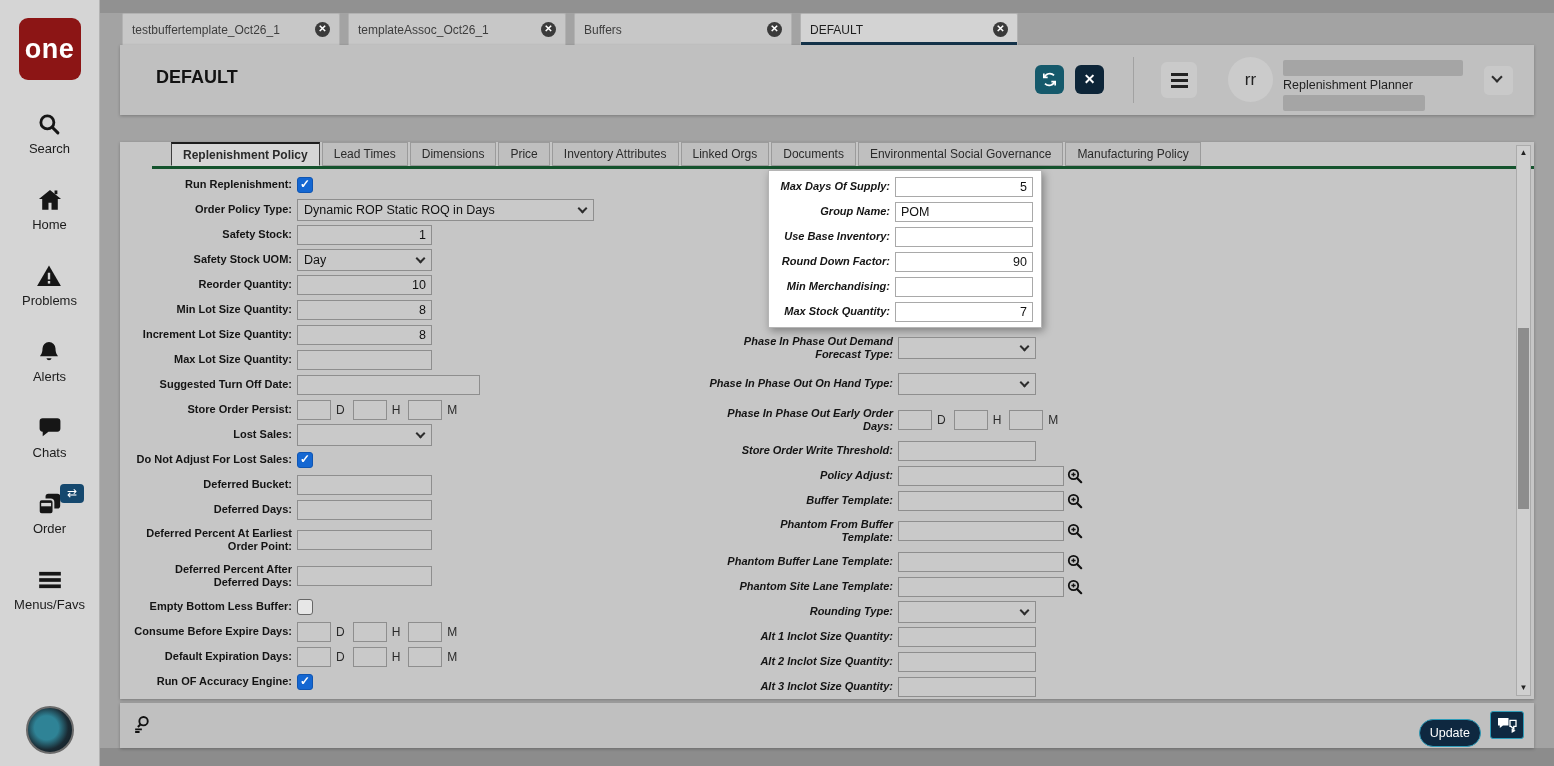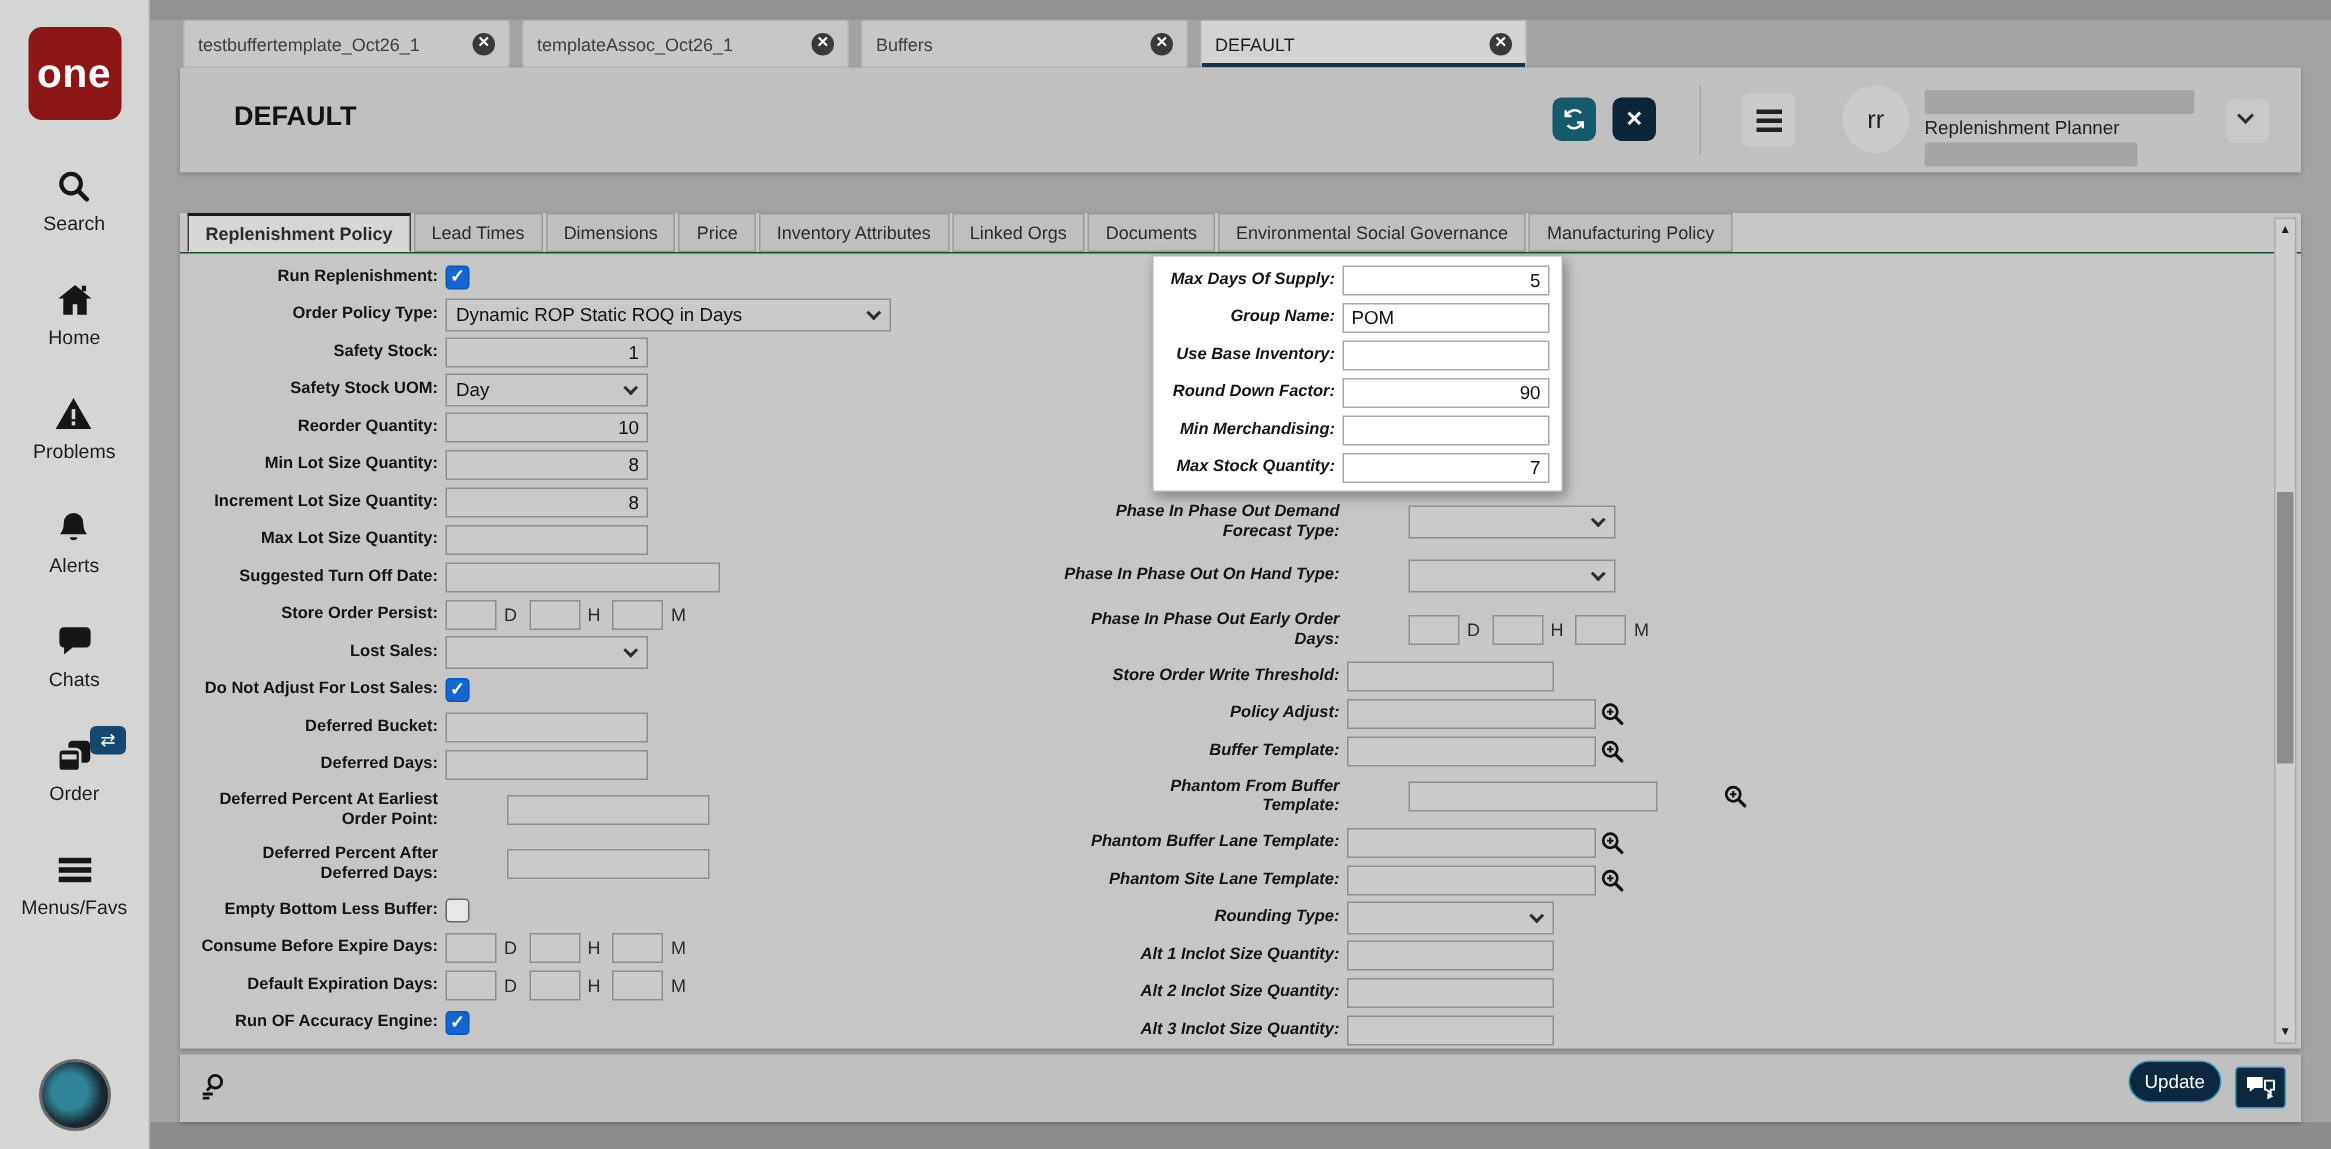--- a/index.html
+++ b/index.html
@@ -55,29 +55,29 @@
   .blur2 { position:absolute; left:1163px; top:50px; width:142px; height:16px; background:#a5a5a5; border-radius:2px; }
   .btn-userchev { position:absolute; left:1364px; top:21px; width:29px; height:29px; background:#c9c9c9;
     border-radius:5px; cursor:pointer; }
   .chev { display:inline-block; width:8px; height:8px; border-right:2px solid #2d2d2d; border-bottom:2px solid #2d2d2d;
     transform:rotate(45deg); }
   .btn-userchev .chev { margin:7px 0 0 9px; }
 
   
   .panel { position:absolute; left:20px; right:20px; top:142px; height:557px; background:#c6c6c6;
     box-shadow:0 1px 3px rgba(0,0,0,.25); overflow:hidden; }
-  .ptabs { height:27px; display:flex; padding-left:5px; border-bottom:1px solid #14532d; }
+  .ptabs { height:27px; display:flex; padding-left:19px; border-bottom:3px solid #14532d;margin-left:32px; }
   .ptab { padding:0 11px; font-size:12px; color:#2b2b2b; background:#bfbfbf; border:1px solid #9b9b9b;
     display:flex; align-items:center; margin-right:2px; cursor:pointer; white-space:nowrap; }
   .ptab.active { background:#d6d6d6; border:1px solid #3f3f3f; border-top:2px solid #1d1d1d; border-bottom:1px solid #d6d6d6; font-weight:bold; }
 
   .col-left  { position:absolute; left:10px;  top:30px; width:540px; }
   .col-right { position:absolute; left:580px; top:28px; width:500px; }
   .row { display:flex; align-items:center; height:25px; }
-  .row.tall { height:36px;gap:41px; }
+  .row.tall { height:36px; }
   .lbl { width:167px; text-align:right; font-size:11px; font-weight:bold; color:#141414;
     padding-right:5px; line-height:1.2; }
   .col-right .lbl { width:198px;font-style:italic; }
   .lbl.force-wrap { padding-left:48px; }
 
   .inp { height:20px; border:1px solid #8e8e8e; background:#c9c9c9; font-family:"Liberation Sans",sans-serif;
     font-size:12.5px; color:#111; padding:0 5px; }
   .num { text-align:right; }
   .w34{width:34px;} .w135{width:135px;} .w138{width:138px;} .w166{width:166px;} .w183{width:183px;} .w297{width:297px;}
   .sel { height:22px; border:1px solid #8e8e8e; background:#c9c9c9; display:flex; align-items:center;
@@ -101,21 +101,21 @@
   
   .vsb { position:absolute; right:3px; top:3px; bottom:3px; width:15px; background:#cfcfcf; border:1px solid #ababab; }
   .vsb .arr { position:absolute; left:0; right:0; height:14px; text-align:center; font-size:8px; color:#222; line-height:14px; cursor:pointer; }
   .vsb .arr.up{top:0;} .vsb .arr.down{bottom:0;}
   .vsb .thumb { position:absolute; left:1px; right:1px; top:182px; height:181px; background:#8d8d8d; cursor:pointer; }
 
   
   .footerbar { position:absolute; left:20px; right:20px; top:703px; height:45px; background:#c0c0c0;
     box-shadow:0 1px 3px rgba(0,0,0,.25); }
   .f-icon { position:absolute; left:12px; top:11px; cursor:pointer; }
-  .btn-update { position:absolute; right:53px; top:4px; height:28px; padding:0 10px; background:#0e2840;
+  .btn-update { position:absolute; right:53px; top:16px; height:28px; padding:0 10px; background:#0e2840;
     border:1px solid #2e9cb8; border-radius:14px; color:#fff; font-size:12.5px; font-family:"Liberation Sans",sans-serif; cursor:pointer; }
   .btn-chat { position:absolute; right:10px; top:8px; width:34px; height:28px; background:#0e2840;
     border:1px solid #2e9cb8; border-radius:3px; display:flex; align-items:center; justify-content:center; cursor:pointer; }
 </style>
 </head>
 <body>
 
 <div class="top-strip"></div>
 <div class="bottom-strip"></div>
 

